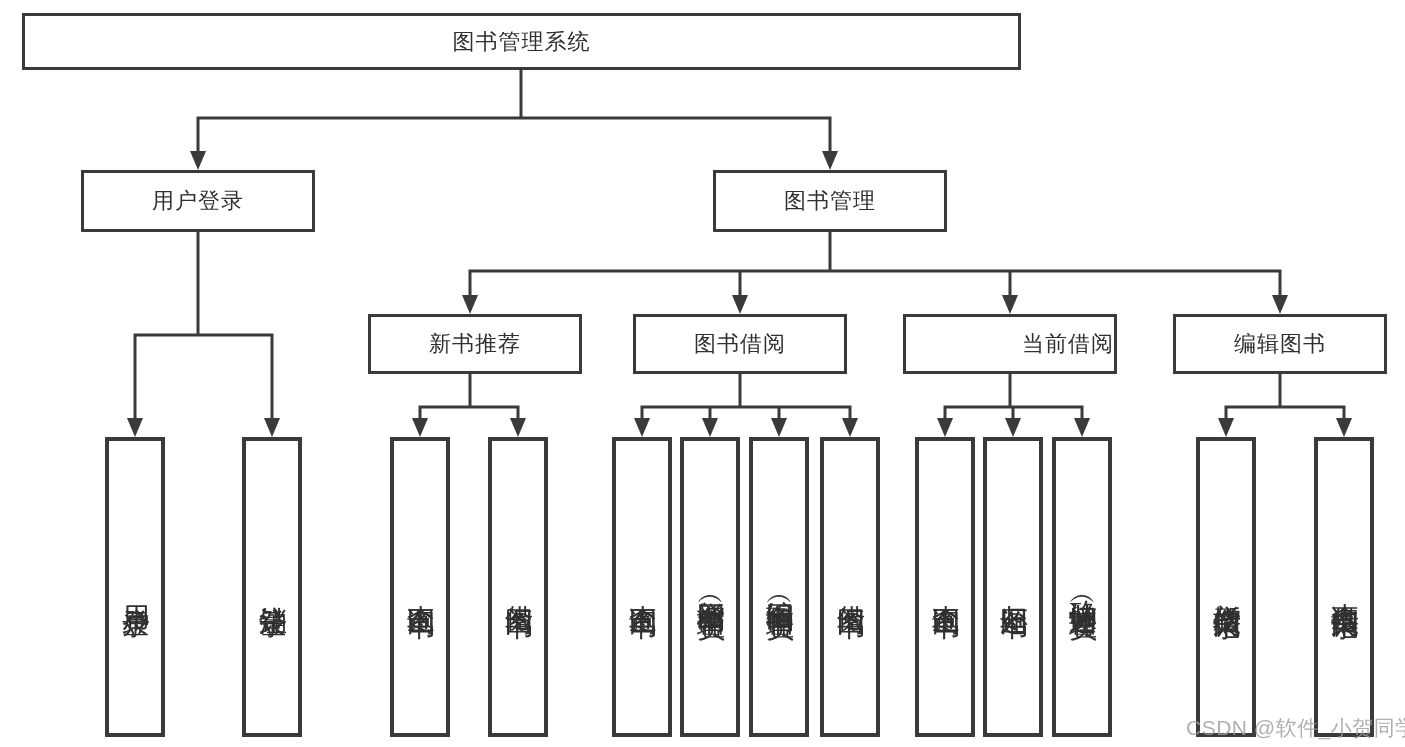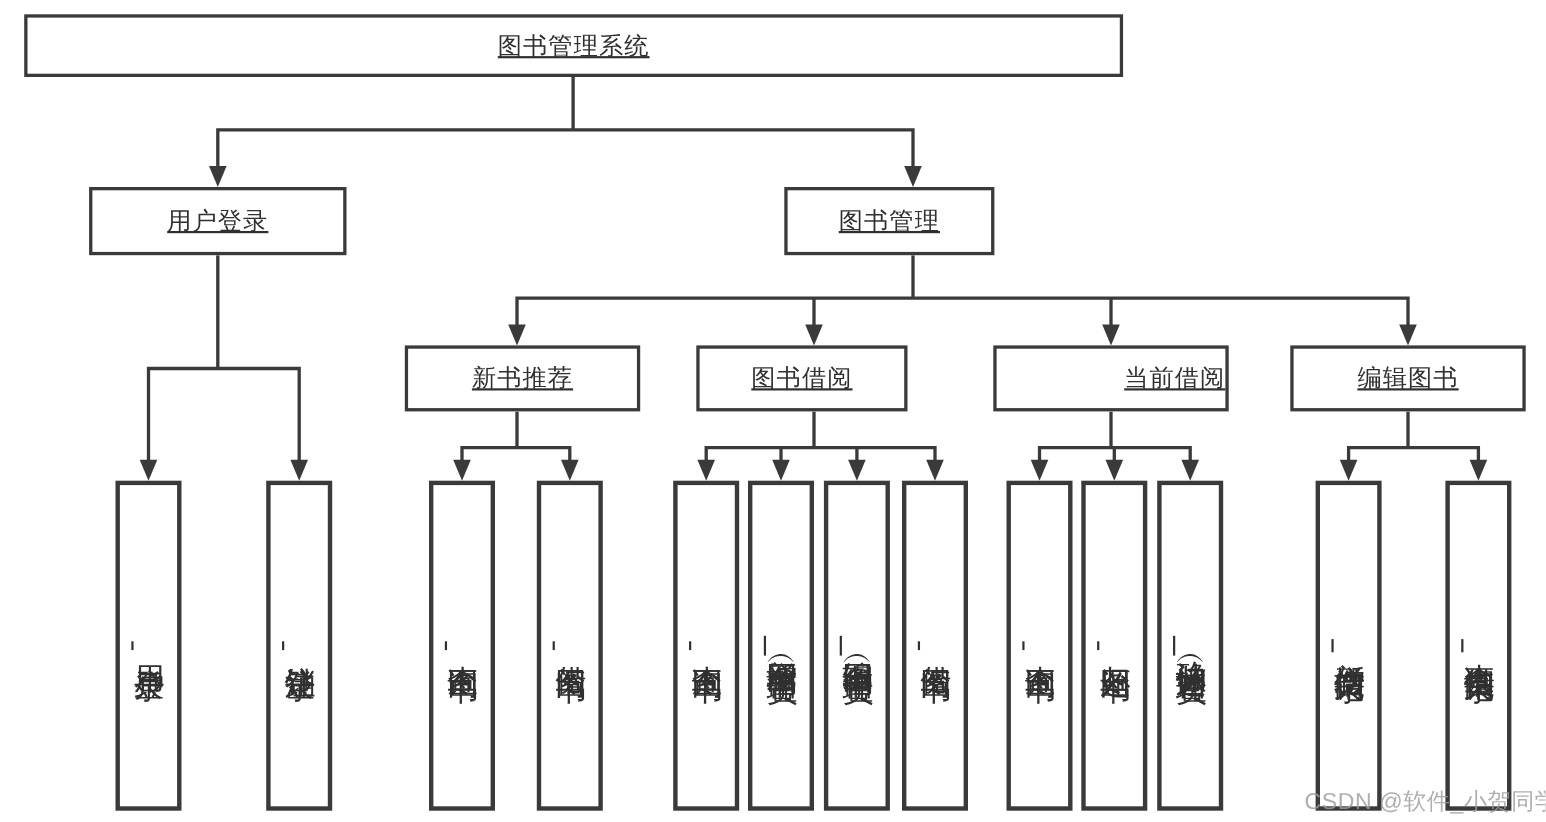--- a/index.html
+++ b/index.html
@@ -25,21 +25,20 @@
     width:1405px;height:747px;
   }
   .box{
     position:absolute;
     background:#fff;
     border:3px solid var(--line);
     display:flex;
     align-items:center;
     justify-content:center;
     color:var(--text);
-    text-decoration:underline;
   }
   .box.h{
     font-size:22px;
     letter-spacing:1px;
   }
   .box.v{
     border-width:4px;
   }
   .vtext{
     writing-mode:vertical-rl;
@@ -105,28 +104,28 @@
     </g>
   </svg>
 
   <div class="box h" style="left:22px;top:13px;width:999px;height:57px;">
     <span>图书管理系统</span>
   </div>
 
   <div class="box h" style="left:81px;top:170px;width:234px;height:62px;">
     <span>用户登录</span>
   </div>
-  <div class="box h" style="left:713px;top:170px;width:191px;height:62px;">
+  <div class="box h" style="left:713px;top:170px;width:234px;height:62px;">
     <span>图书管理</span>
   </div>
 
   <div class="box h" style="left:368px;top:314px;width:214px;height:60px;">
     <span>新书推荐</span>
   </div>
-  <div class="box h" style="left:633px;top:314px;width:192px;height:60px;">
+  <div class="box h" style="left:633px;top:314px;width:214px;height:60px;">
     <span>图书借阅</span>
   </div>
   <div class="box h" style="left:903px;top:314px;width:214px;height:60px;justify-content:flex-end;">
     <span>当前借阅</span>
   </div>
   <div class="box h" style="left:1173px;top:314px;width:214px;height:60px;">
     <span>编辑图书</span>
   </div>
 
   <div class="box v" style="left:105px;top:437px;width:60px;height:300px;">

